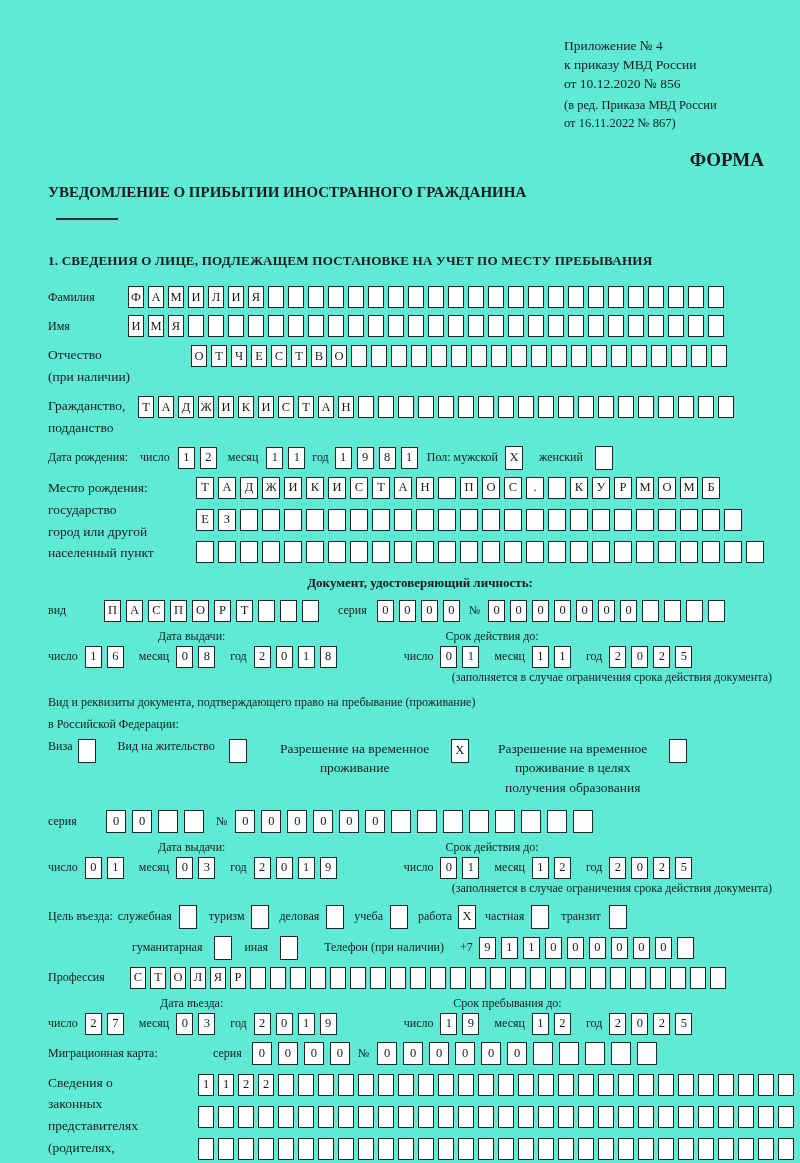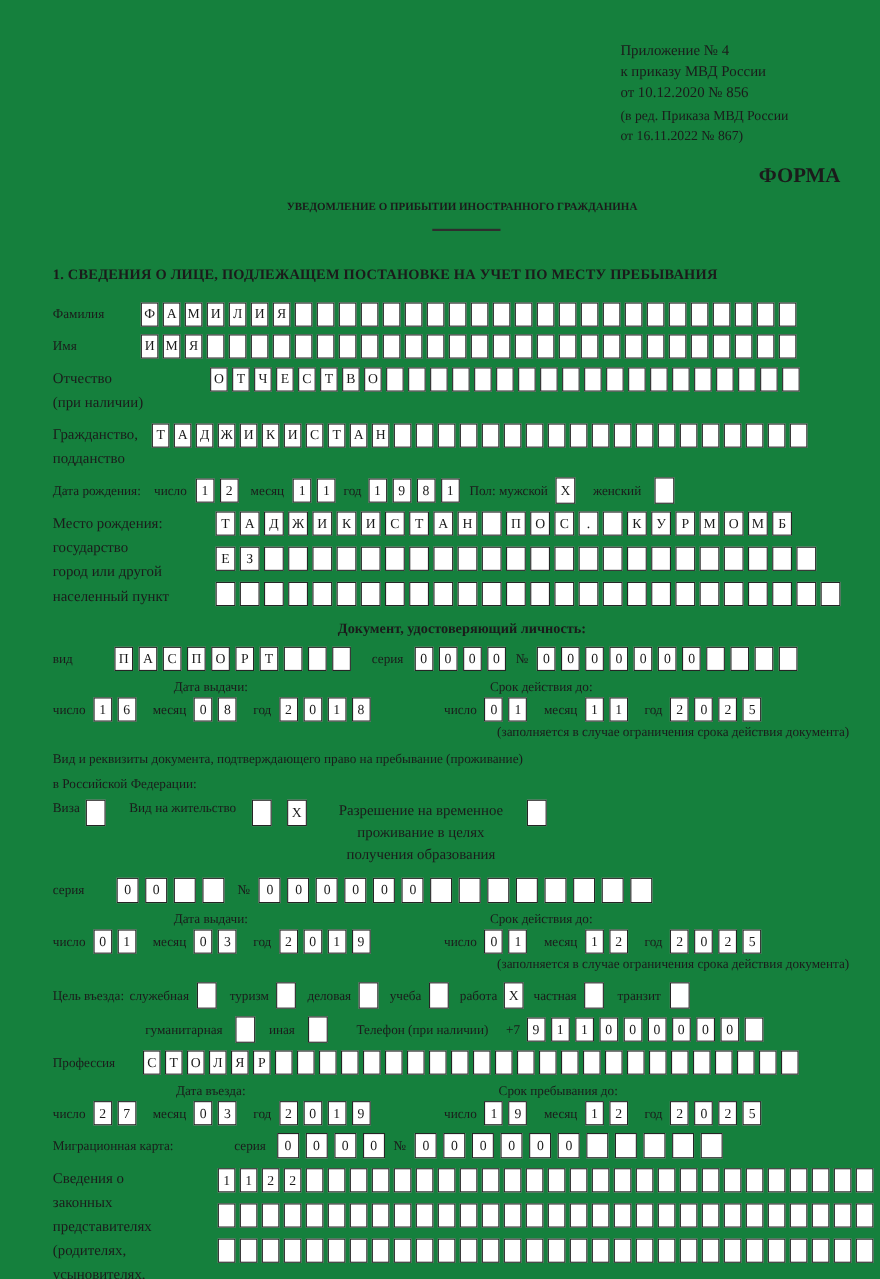--- a/index.html
+++ b/index.html
@@ -1,24 +1,24 @@
 <!DOCTYPE html>
 <html><head>
 <meta charset="utf-8">
 <style>
   html,body{margin:0;padding:0;background:#ffffff;}
   .page{
-    width:800px;height:1163px;background:#15803d;box-sizing:border-box;
+    width:800px;height:1163px;background:#5eead4;box-sizing:border-box;
     padding:36px 8px 0 48px;position:relative;overflow:hidden;
     font-family:"Liberation Serif", serif;color:#1b1b1b;
   }
   .hdr{margin-left:auto;width:228px;font-size:13.5px;line-height:1.42;}
   .hdr .amend{font-size:12.5px;margin-top:4px;line-height:1.42;}
   .forma{text-align:right;padding-right:28px;font-weight:bold;font-size:19px;margin:16px 0 10px;}
-  .title{text-align:center;font-weight:bold;font-size:10px;line-height:1.55;margin-top:6px;}
+  .title{text-align:left;font-weight:bold;font-size:15px;line-height:1.55;margin-top:6px;}
   .blank-line{display:inline-block;width:62px;border-bottom:2px solid #2e2e2e;height:12px;margin-left:8px;}
   .sec{font-weight:bold;font-size:13.1px;margin:26px 0 17px;letter-spacing:0.2px;}
 
   .frow{display:flex;align-items:center;margin-bottom:7px;}
   .top{align-items:flex-start;}
   .lbl{font-size:12px;flex:0 0 auto;}
   .lblcol{flex:0 0 auto;font-size:13.5px;line-height:1.62;}
   .boxes{display:inline-flex;flex:0 0 auto;}
   .box{flex:0 0 auto;width:14px;height:20px;border:1.5px solid #252525;margin-right:4px;
        display:flex;align-items:center;justify-content:center;font-size:12.5px;background:#fff;}
@@ -419,20 +419,21 @@
 
   <div class="frow top" style="margin-bottom:12px">
     <span class="lbl">Виза</span>
     <span class="boxes cb" style="margin-left:5px">
         <span class="box"></span>
       </span>
     <span class="lbl" style="margin-left:18px">Вид на жительство</span>
     <span class="boxes cb" style="margin-left:14px">
         <span class="box"></span>
       </span>
+    <span class="center-lbl" style="width:172px;margin-left:18px">Разрешение на временное проживание</span>
     <span class="boxes cb" style="margin-left:10px">
         <span class="box">X</span>
       </span>
     <span class="center-lbl" style="width:172px;margin-left:14px">Разрешение на временное проживание в целях получения образования</span>
     <span class="boxes cb" style="margin-left:10px">
         <span class="box"></span>
       </span>
   </div>
 
   <div class="frow" style="margin-top:2px">

